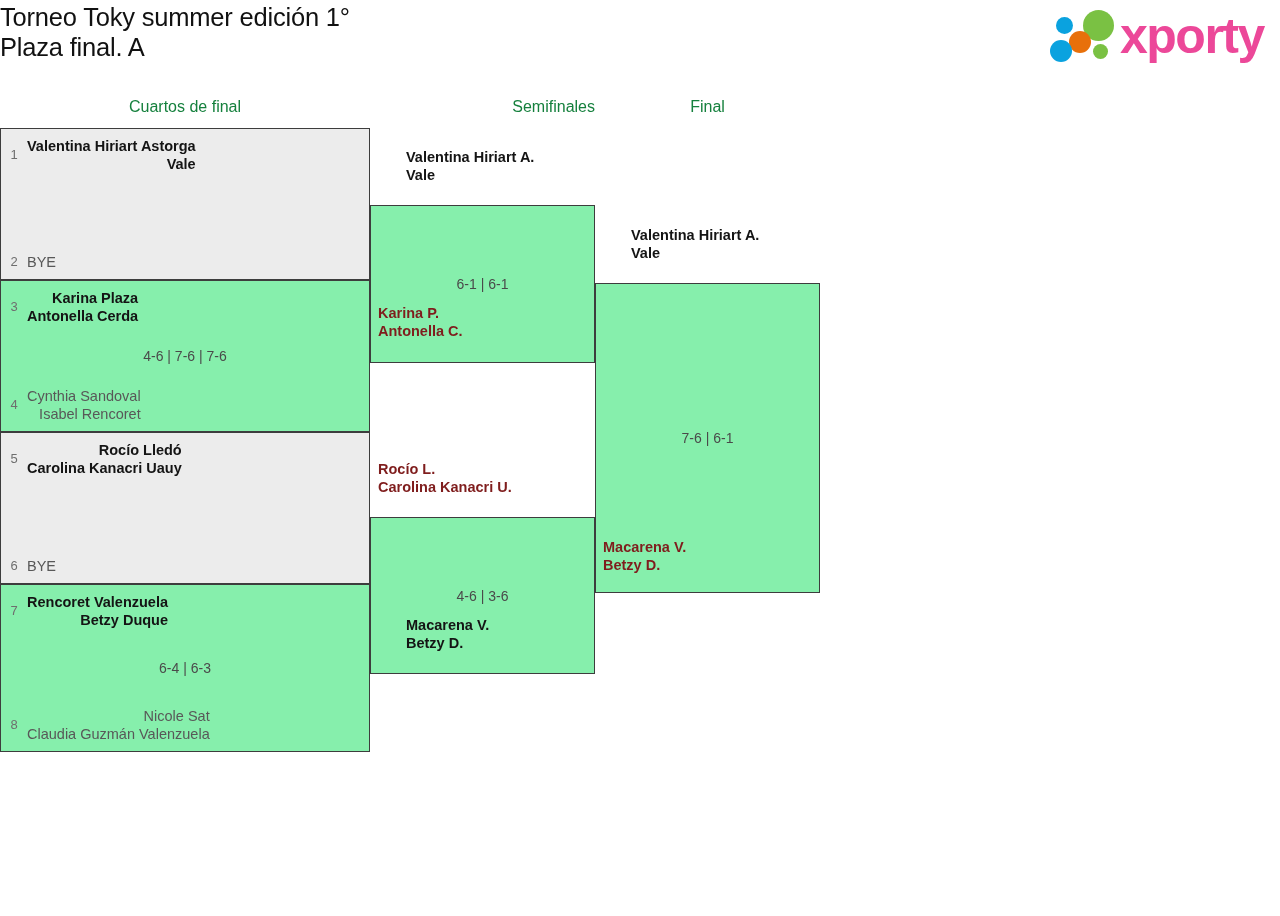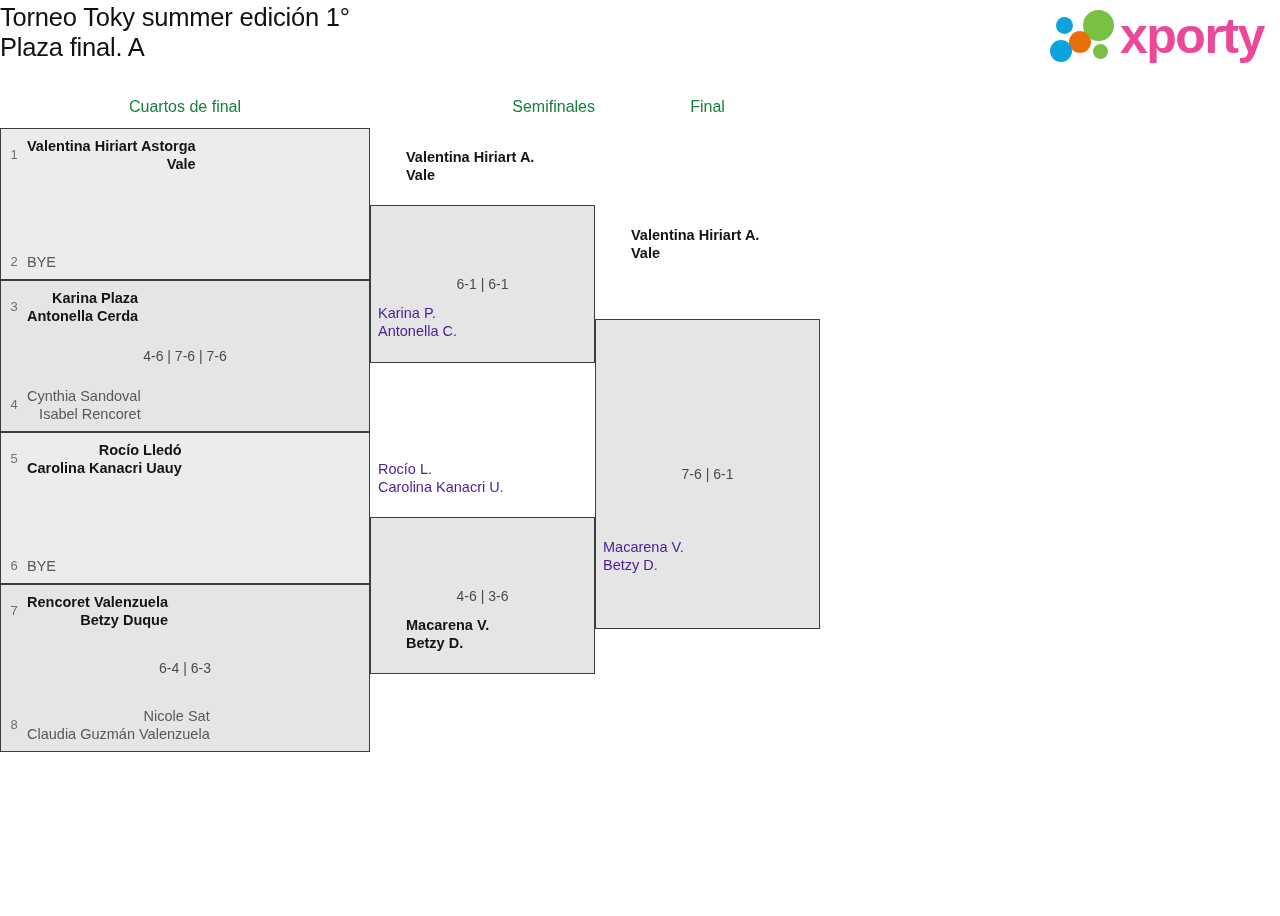--- a/index.html
+++ b/index.html
@@ -79,38 +79,38 @@
   #bracket {
     position: absolute;
     left: 0; top: 0;
     width: 1280px; height: 916px;
   }
 
   .match {
     position: absolute;
     box-sizing: border-box;
     border: 1px solid #3d3d3d;
-    background: #e5e5e5;
+    background: #86efac;
   }
   .match.bye-match { background: #ececec; }
 
   
   .r1 { left: 0px; width: 370px; }
   #match-r1-1 { top: 128px;  height: 152px; }
   #match-r1-2 { top: 280px;  height: 152px; }
   #match-r1-3 { top: 432px;  height: 152px; }
   #match-r1-4 { top: 584px;  height: 168px; }
 
   
   .r2 { left: 370px; width: 225px; }
   #match-r2-1 { top: 205px; height: 158px; }
   #match-r2-2 { top: 517px; height: 157px; }
 
   
-  .r3 { left: 595px; width: 225px; margin-top: 36px; }
+  .r3 { left: 595px; width: 225px; }
   #match-r3-1 { top: 283px; height: 310px; }
 
   
   .slot {
     position: absolute;
     left: 0;
     width: 100%;
     box-sizing: border-box;
     display: flex;
     align-items: center;
@@ -150,21 +150,21 @@
   .r3 .score { top: 50%; transform: translateY(-50%); }
 
   
   .ext-label {
     position: absolute;
     font-size: 14.5px;
     line-height: 18px;
     white-space: nowrap;
   }
   .ext-label.winner { color: #141414; font-weight: 700; margin-left: 28px; }
-  .ext-label.loser  { color: #4c1d95; font-weight: 400; }
+  .ext-label.loser  { color: #7f1d1d; font-weight: 700; }
   .ext-label .nm { display: block; }
 </style>
 </head>
 <body>
 
 <div id="header">
   <div id="title-block">
     <span id="title-line1">Torneo Toky summer edición 1°</span>
     <span id="title-line2">Plaza final. A</span>
   </div>

